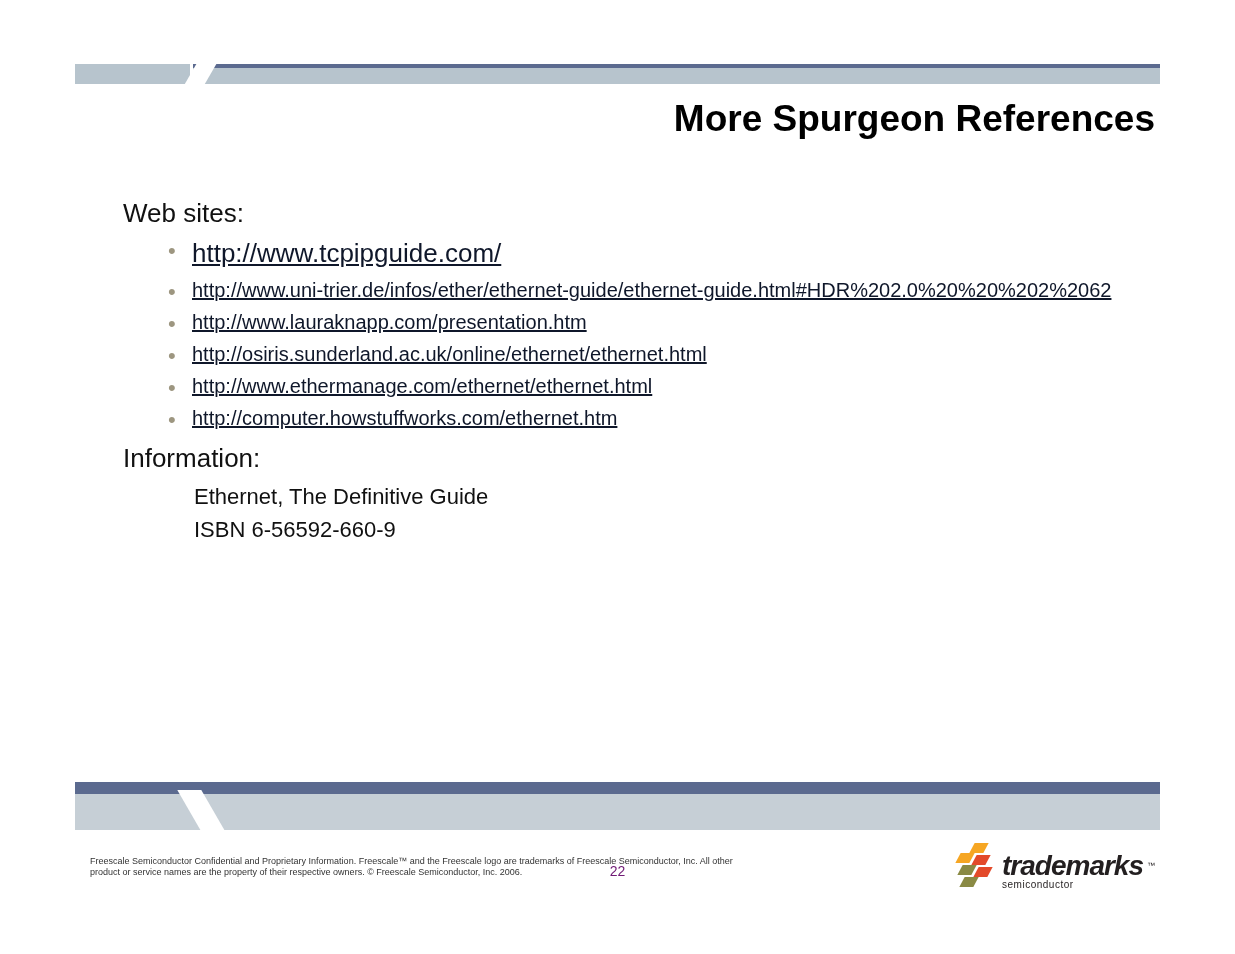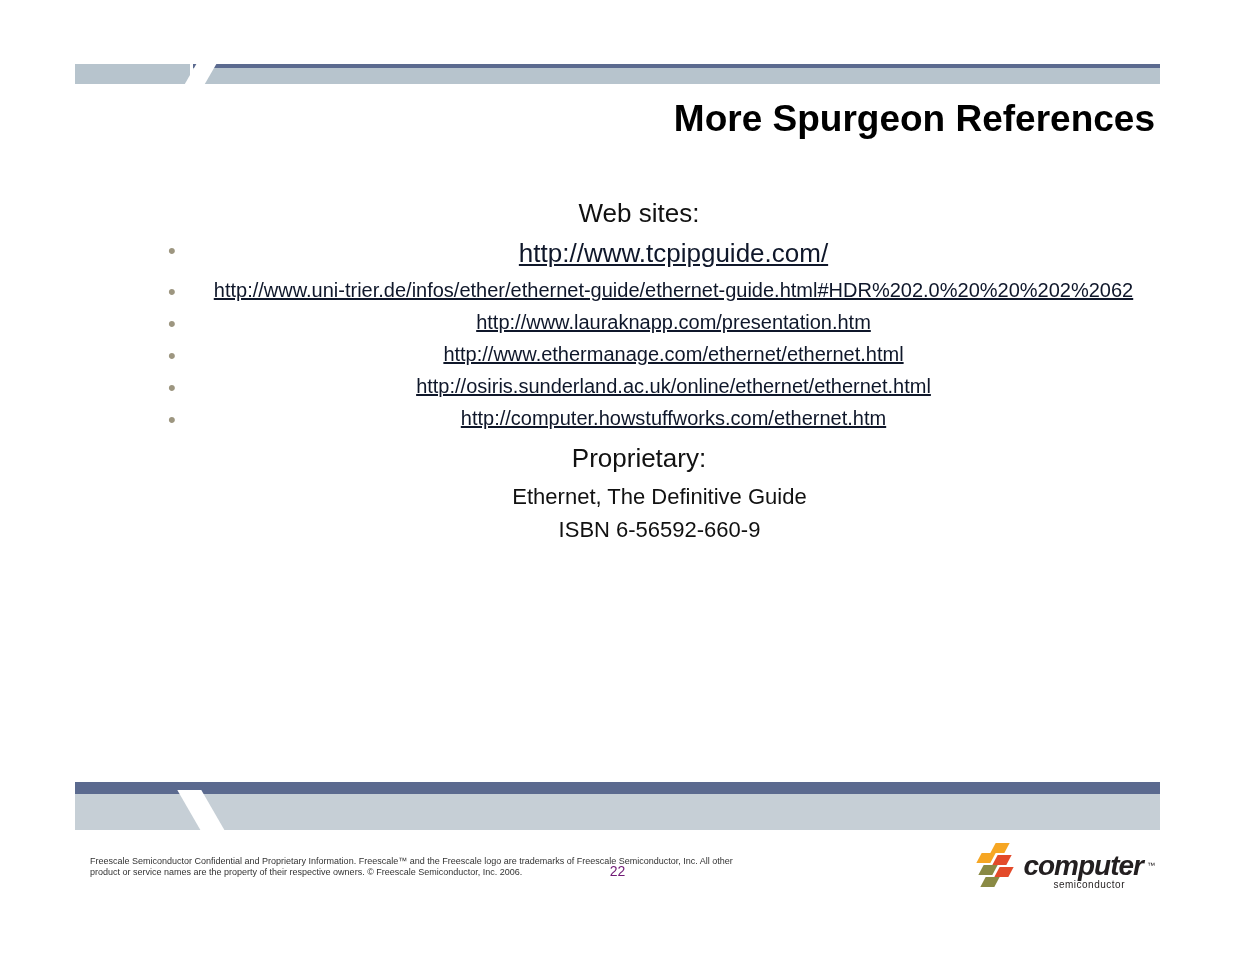--- a/index.html
+++ b/index.html
@@ -62,21 +62,20 @@
     font-weight: bold;
     color: #000;
   }
   
   .content {
     position: absolute;
     top: 178px;
     left: 103px;
     right: 60px;
     color: #111;
-    text-align: center;
   }
   .section-head {
     font-size: 26px;
     margin: 0 0 6px 0;
     color: #111;
   }
   ul.links {
     margin: 0 0 10px 45px;
     padding: 0;
     list-style: none;
@@ -95,21 +94,21 @@
     top: 0;
     color: #9d9680;
     font-size: 22px;
   }
   ul.links li.big { font-size: 26px; }
   ul.links a {
     color: #0f172a;
     text-decoration: underline;
   }
   .ref-block {
-    margin: 6px 0 0 41px;
+    margin: 6px 0 0 71px;
     font-size: 22px;
     line-height: 1.5;
   }
   
   .footer-bar-dark {
     position: absolute;
     left: 55px;
     right: 55px;
     bottom: 140px;
     height: 12px;
@@ -173,46 +172,46 @@
   .lm3 { background:#e34a2a; left:20px; top:12px; }
   .lm4 { background:#8a8a44; left:6px;  top:22px; }
   .lm5 { background:#e34a2a; left:22px; top:24px; }
   .lm6 { background:#8a8a44; left:8px;  top:34px; }
   .logo-text {
     font-family: Arial, Helvetica, sans-serif;
     line-height: 0.9;
     color:#231f20;
   }
   .logo-text .w1 { font-size: 28px; font-style: italic; font-weight: bold; letter-spacing: -1px; }
-  .logo-text .w2 { font-size: 10px; letter-spacing: 0.5px; text-align: center; display:block; margin-top:2px; }
+  .logo-text .w2 { font-size: 10px; letter-spacing: 0.5px; text-align: left; display:block; margin-top:2px; }
   .logo-tm { font-size: 8px; vertical-align: super; margin-left:4px;}
 </style>
 </head>
 <body>
 
 <div class="slide">
 
   <div class="top-left-chip"></div>
   <div class="top-accent"></div>
   <div class="top-bar"></div>
   <div class="top-notch"></div>
 
   <div class="title">More Spurgeon References</div>
 
   <div class="content">
     <div class="section-head">Web sites:</div>
     <ul class="links">
       <li class="big"><a>http://www.tcpipguide.com/</a></li>
       <li><a>http://www.uni-trier.de/infos/ether/ethernet-guide/ethernet-guide.html#HDR%202.0%20%20%202%2062</a></li>
       <li><a>http://www.lauraknapp.com/presentation.htm</a></li>
+      <li><a>http://osiris.sunderland.ac.uk/online/ethernet/ethernet.html</a></li>
       <li><a>http://www.ethermanage.com/ethernet/ethernet.html</a></li>
-      <li><a>http://osiris.sunderland.ac.uk/online/ethernet/ethernet.html</a></li>
       <li><a>http://computer.howstuffworks.com/ethernet.htm</a></li>
     </ul>
-    <div class="section-head">Proprietary:</div>
+    <div class="section-head">Information:</div>
     <div class="ref-block">
       <div>Ethernet, The Definitive Guide</div>
       <div>ISBN 6-56592-660-9</div>
     </div>
   </div>
 
   <div class="footer-bar-dark"></div>
   <div class="footer-bar-light"></div>
   <div class="footer-notch"></div>
 
@@ -222,18 +221,18 @@
   <div class="logo">
     <div class="logo-mark">
       <span class="lm1"></span>
         <span class="lm2"></span>
         <span class="lm3"></span>
       <span class="lm4"></span>
         <span class="lm5"></span>
         <span class="lm6"></span>
     </div>
     <div class="logo-text">
-      <span class="w1">computer</span><span class="logo-tm">™</span>
+      <span class="w1">trademarks</span><span class="logo-tm">™</span>
       <span class="w2">semiconductor</span>
     </div>
   </div>
 
 </div>
 
 </body></html>

